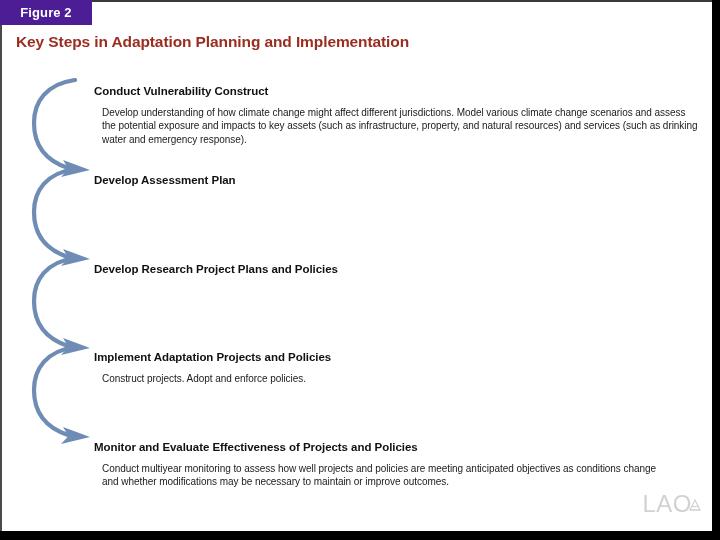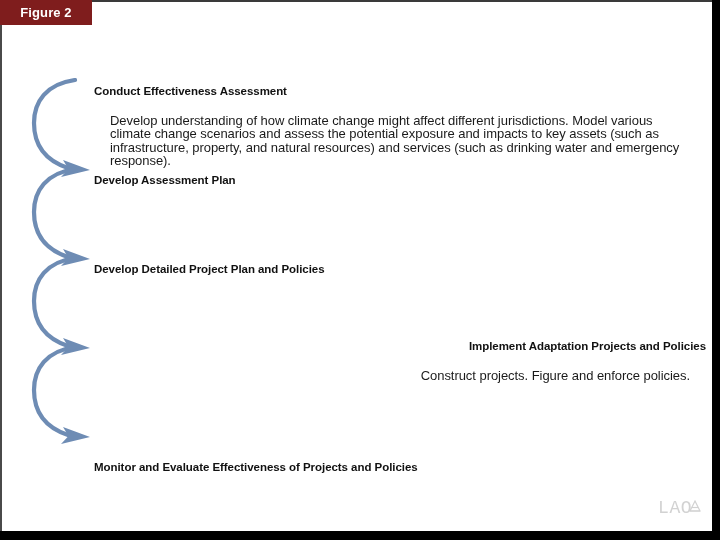--- a/index.html
+++ b/index.html
@@ -50,21 +50,21 @@
     background: #4a4a4a;
   }
 
   
   .figure-tab {
     position: absolute;
     left: 0;
     top: 0;
     width: 92px;
     height: 25px;
-    background: #7f1d1d;
+    background: #4c1d95;
     color: #ffffff;
     font-size: 13px;
     font-weight: bold;
     letter-spacing: 0.1px;
     display: flex;
     align-items: center;
     justify-content: center;
     z-index: 3;
   }
 
@@ -101,41 +101,41 @@
   }
   .step-heading {
     font-size: 11.5px;
     font-weight: bold;
     color: #111111;
     line-height: 14px;
     letter-spacing: -0.05px;
     margin: 0 0 1px 0;
   }
   .step-body {
-    font-size: 13px;
+    font-size: 10px;
     color: #1a1a1a;
     line-height: 13.4px;
     letter-spacing: -0.05px;
-    margin: 16px;
+    margin: 8px;
     max-width: 608px;
   }
 
   .step-1 { top: 6px; }
   .step-2 { top: 95px; }
   .step-3 { top: 184px; }
-  .step-4 { top: 261px; text-align: right; }
-  .step-5 { top: 382px; }
+  .step-4 { top: 272px; }
+  .step-5 { top: 362px; }
 
   .lao-logo {
     position: absolute;
     right: 18px;
     bottom: 22px;
     color: #d2d2d2;
-    font-family: Liberation Mono, monospace;
-    font-size: 18px;
+    font-family: Liberation Sans, sans-serif;
+    font-size: 24px;
     letter-spacing: 0.5px;
     display: flex;
     align-items: center;
   }
   .lao-logo .mark {
     display: inline-block;
     margin-left: -4px;
   }
 </style>
 </head>
@@ -145,20 +145,21 @@
 
   <div class="rule-top"></div>
   <div class="rule-left"></div>
   <div class="rule-right"></div>
   <div class="rule-bottom"></div>
 
   <div class="figure-tab">
     <span>Figure 2</span>
   </div>
 
+  <div class="figure-title">Key Steps in Adaptation Planning and Implementation</div>
 
   <svg class="arrow-column" viewBox="0 0 70 400" width="70" height="400" xmlns="http://www.w3.org/2000/svg">
     <defs>
       <g id="swoosh">
         <path d="M 45 2
                  C 16 6, 4 24, 4 45
                  C 4 66, 14 82, 38 90" fill="none" stroke="#6E8CB4" stroke-width="4.2" stroke-linecap="round"></path>
         <path d="M 60 92 L 33 82 L 38.5 91 L 31 99 Z" fill="#6E8CB4"></path>
       </g>
     </defs>
@@ -172,39 +173,40 @@
         <use href="#swoosh" x="0" y="178"></use>
       </g>
     <g>
         <use href="#swoosh" x="0" y="267"></use>
       </g>
   </svg>
 
   <div class="steps">
 
     <div class="step step-1">
-      <p class="step-heading">Conduct Effectiveness Assessment</p>
+      <p class="step-heading">Conduct Vulnerability Construct</p>
       <p class="step-body">Develop understanding of how climate change might affect different jurisdictions. Model various climate change scenarios and assess the potential exposure and impacts to key assets (such as infrastructure, property, and natural resources) and services (such as drinking water and emergency response).</p>
     </div>
 
     <div class="step step-2">
       <p class="step-heading">Develop Assessment Plan</p>
     </div>
 
     <div class="step step-3">
-      <p class="step-heading">Develop Detailed Project Plan and Policies</p>
+      <p class="step-heading">Develop Research Project Plans and Policies</p>
     </div>
 
     <div class="step step-4">
       <p class="step-heading">Implement Adaptation Projects and Policies</p>
-      <p class="step-body">Construct projects. Figure and enforce policies.</p>
+      <p class="step-body">Construct projects. Adopt and enforce policies.</p>
     </div>
 
     <div class="step step-5">
       <p class="step-heading">Monitor and Evaluate Effectiveness of Projects and Policies</p>
+      <p class="step-body" style="max-width:560px;">Conduct multiyear monitoring to assess how well projects and policies are meeting anticipated objectives as conditions change and whether modifications may be necessary to maintain or improve outcomes.</p>
     </div>
 
   </div>
 
   <div class="lao-logo">
     <span>LAO</span>
     <span class="mark">
       <svg width="14" height="14" viewBox="0 0 14 14" xmlns="http://www.w3.org/2000/svg">
         <path d="M7 2 L12 12 L2 12 Z" fill="none" stroke="#d2d2d2" stroke-width="1.2"></path>
         <line x1="2" y1="12" x2="12" y2="12" stroke="#d2d2d2" stroke-width="1.2"></line>

